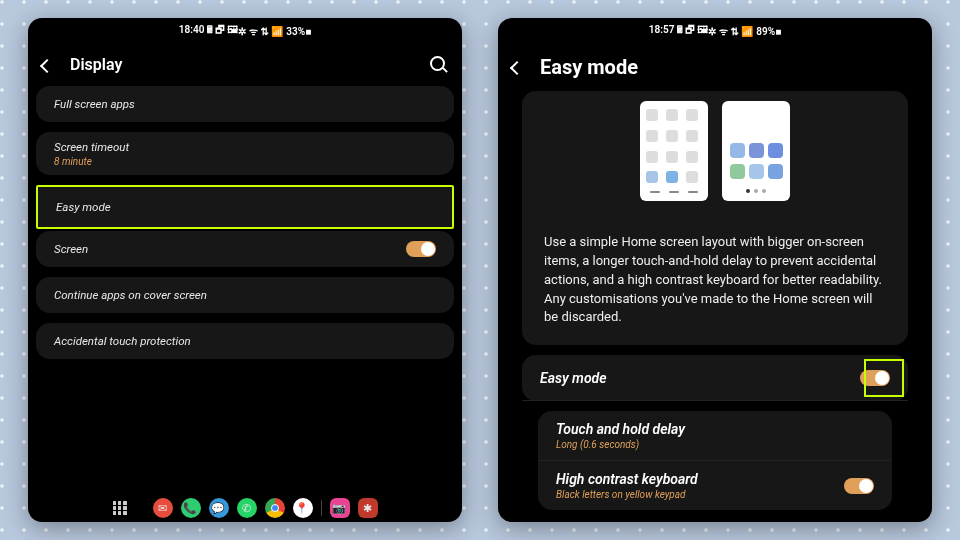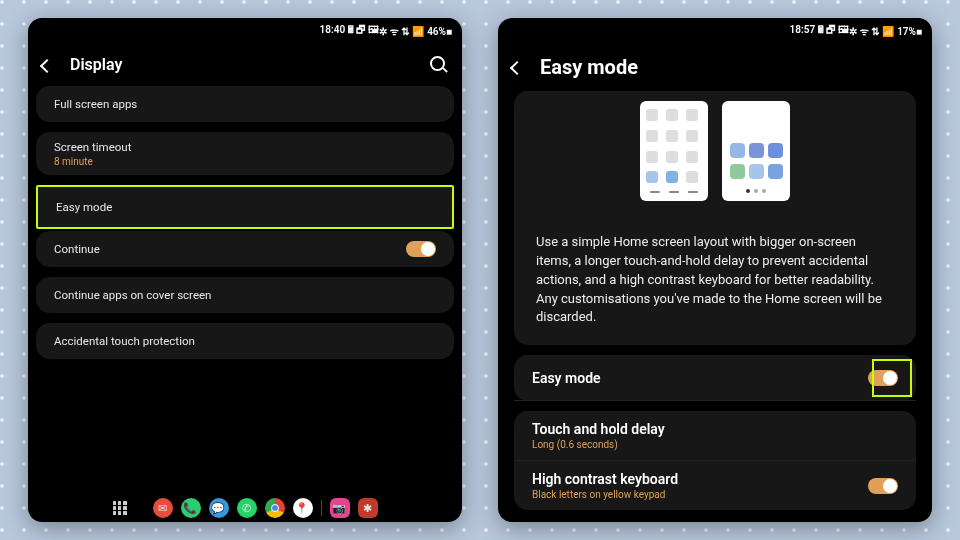--- a/index.html
+++ b/index.html
@@ -13,21 +13,21 @@
     overflow: hidden;
   }
   .phone {
     flex: 1; background: #000; border-radius: 14px;
     box-shadow: 0 6px 24px rgba(0,0,0,0.35);
     display: flex; flex-direction: column;
     color: #e8e8e8; overflow: hidden;
     position: relative;
   }
   .statusbar {
-    display: flex; justify-content: flex-end; align-items: center;
+    display: flex; justify-content: center; align-items: center;
     padding: 4px 10px 2px; font-size: 10px; font-weight: 600;
     color: #fff;
   }
   .header {
     display: flex; align-items: center; padding: 14px 14px 12px;
   }
   .header .back { width: 18px; height: 18px; }
   .header .title { font-size: 16px; font-weight: 600; color: #fff; margin-left: 10px; }
   .header.big .title { font-size: 20px; font-weight: 700; }
   .header .search { margin-left: auto; width: 18px; height: 18px; }
@@ -51,21 +51,21 @@
     margin-bottom: 10px;
   }
   .row {
     padding: 10px 18px;
     display: flex; align-items: center;
     border-bottom: 1px solid #222;
     min-height: 40px;
   }
   .row:last-child { border-bottom: none; }
   .row.compact { min-height: 36px; padding: 8px 18px; }
-  .row .info { flex: 1; }
+  .row .info { flex: 1; font-style: italic; }
   .row .label { font-size: 11.5px; color: #e8e8e8; }
   .row .label.bold { font-size: 14px; font-weight: 600; color: #fff; }
   .row .sub { font-size: 10px; color: #e0a05a; margin-top: 2px; }
   .row .sub.gray { color: #666; font-size: 9px; line-height: 1.2; }
   .row.dim .label { color: #555; }
   .toggle {
     width: 30px; height: 16px; background: #444;
     border-radius: 10px; position: relative; flex-shrink: 0;
   }
   .toggle.on { background: #e0a05a; }
@@ -122,21 +122,21 @@
     grid-template-columns: repeat(3,1fr); gap: 1.5px;
   }
   .grid-icon span { background: #ccc; border-radius: 0.5px; }
 </style>
 </head>
 <body>
 
 <div class="phone">
   <div class="statusbar">
     <div><span>18:40</span> <span class="icons">🖩 🗗 🖼</span></div>
-    <div class="icons">✲ ᯤ ⇅ 📶 46%■</div>
+    <div class="icons">✲ ᯤ ⇅ 📶 33%■</div>
   </div>
   <div class="header">
     <div class="back chevron-left"></div>
     <div class="title">Display</div>
     <div class="search">
         <div class="mag"></div>
       </div>
   </div>
   <div class="content">
     <div class="card">
@@ -157,21 +157,21 @@
     <div class="card highlight" style="position:relative;">
       <div class="row">
         <div class="info">
             <div class="label">Easy mode</div>
           </div>
       </div>
     </div>
     <div class="card">
       <div class="row compact">
         <div class="info">
-            <div class="label">Continue</div>
+            <div class="label">Screen</div>
           </div>
         <div class="toggle on">
             <div class="knob"></div>
           </div>
       </div>
     </div>
     <div class="card">
       <div class="row compact">
         <div class="info">
             <div class="label">Continue apps on cover screen</div>
@@ -209,28 +209,28 @@
     <div class="ticon" style="background:#fff;">📍</div>
     <div class="divider"></div>
     <div class="ticon" style="background:#e84393;border-radius:6px;">📷</div>
     <div class="ticon" style="background:#c0392b;border-radius:6px;">✱</div>
   </div>
 </div>
 
 <div class="phone">
   <div class="statusbar">
     <div><span>18:57</span> <span class="icons">🖩 🗗 🖼</span></div>
-    <div class="icons">✲ ᯤ ⇅ 📶 17%■</div>
+    <div class="icons">✲ ᯤ ⇅ 📶 89%■</div>
   </div>
   <div class="header big">
     <div class="back chevron-left"></div>
     <div class="title">Easy mode</div>
   </div>
 
-  <div style="flex:1; display:flex; flex-direction:column; overflow:hidden; padding:0 8px 8px;">
+  <div style="flex:1; display:flex; flex-direction:column; overflow:hidden; padding:0 16px 8px;">
     <div class="preview-area">
       <div class="preview a">
         <div class="grid">
           <div class="pico g"></div>
             <div class="pico g"></div>
             <div class="pico g"></div>
           <div class="pico g"></div>
             <div class="pico g"></div>
             <div class="pico g"></div>
           <div class="pico g"></div>
@@ -272,21 +272,21 @@
         <div class="info">
             <div class="label bold">Easy mode</div>
           </div>
         <div class="toggle on">
             <div class="knob"></div>
           </div>
       </div>
       <div class="highlight-box" style="right:4px;top:4px;width:40px;height:38px;"></div>
     </div>
 
-    <div class="card" style="margin:10px 8px 0;">
+    <div class="card" style="margin:10px 24px 0;">
       <div class="row">
         <div class="info">
           <div class="label bold">Touch and hold delay</div>
           <div class="sub">Long (0.6 seconds)</div>
         </div>
       </div>
       <div class="row">
         <div class="info">
           <div class="label bold">High contrast keyboard</div>
           <div class="sub">Black letters on yellow keypad</div>

